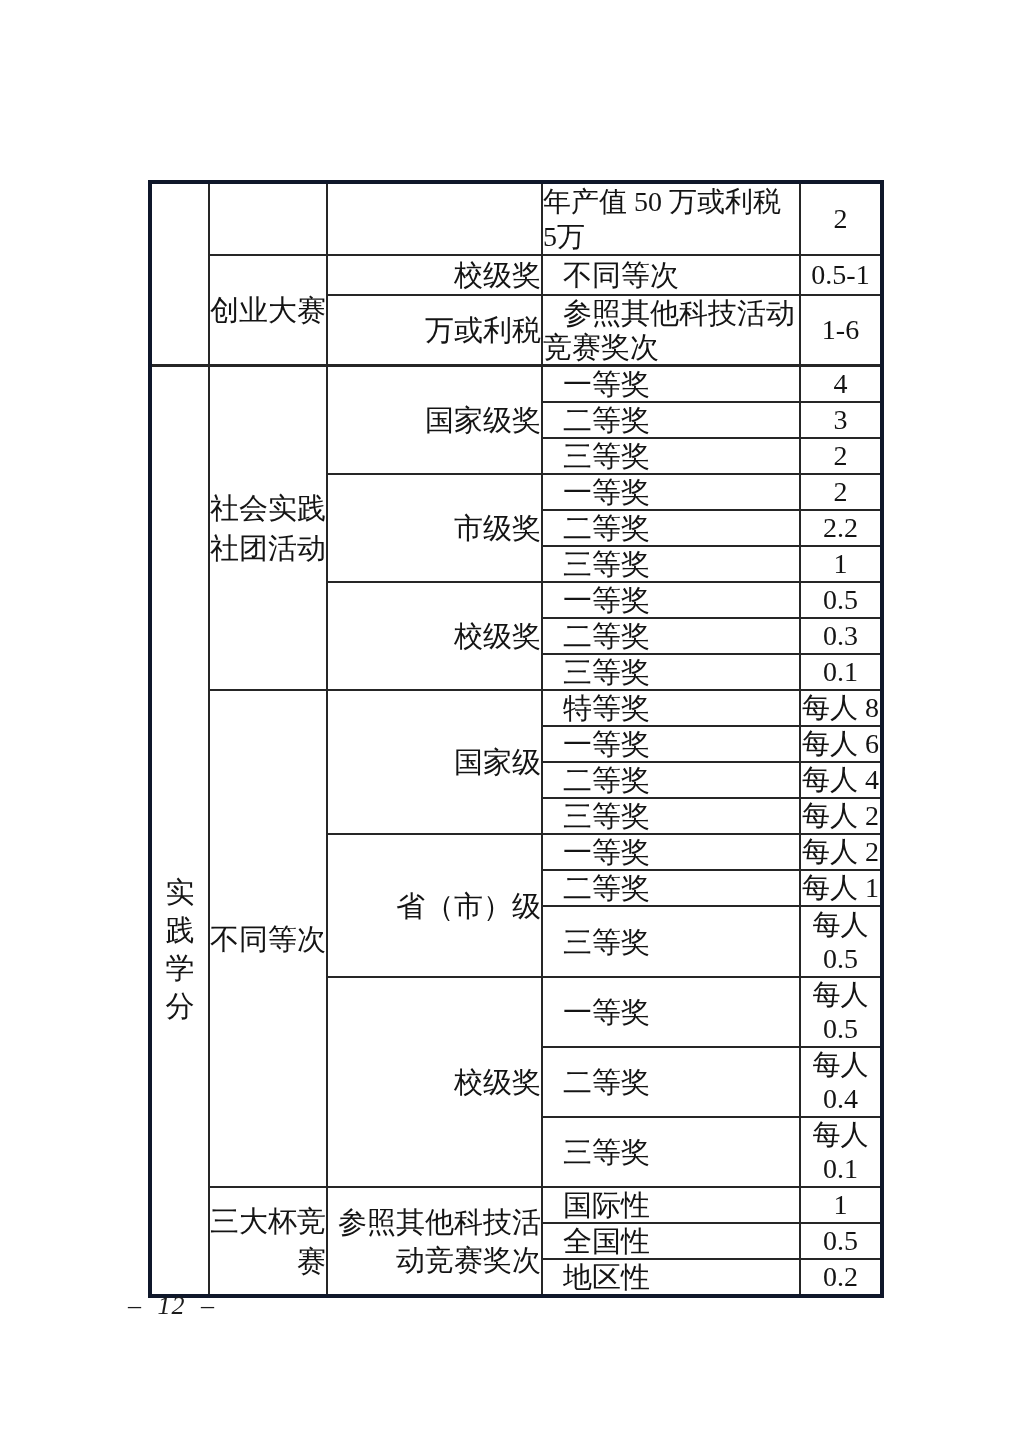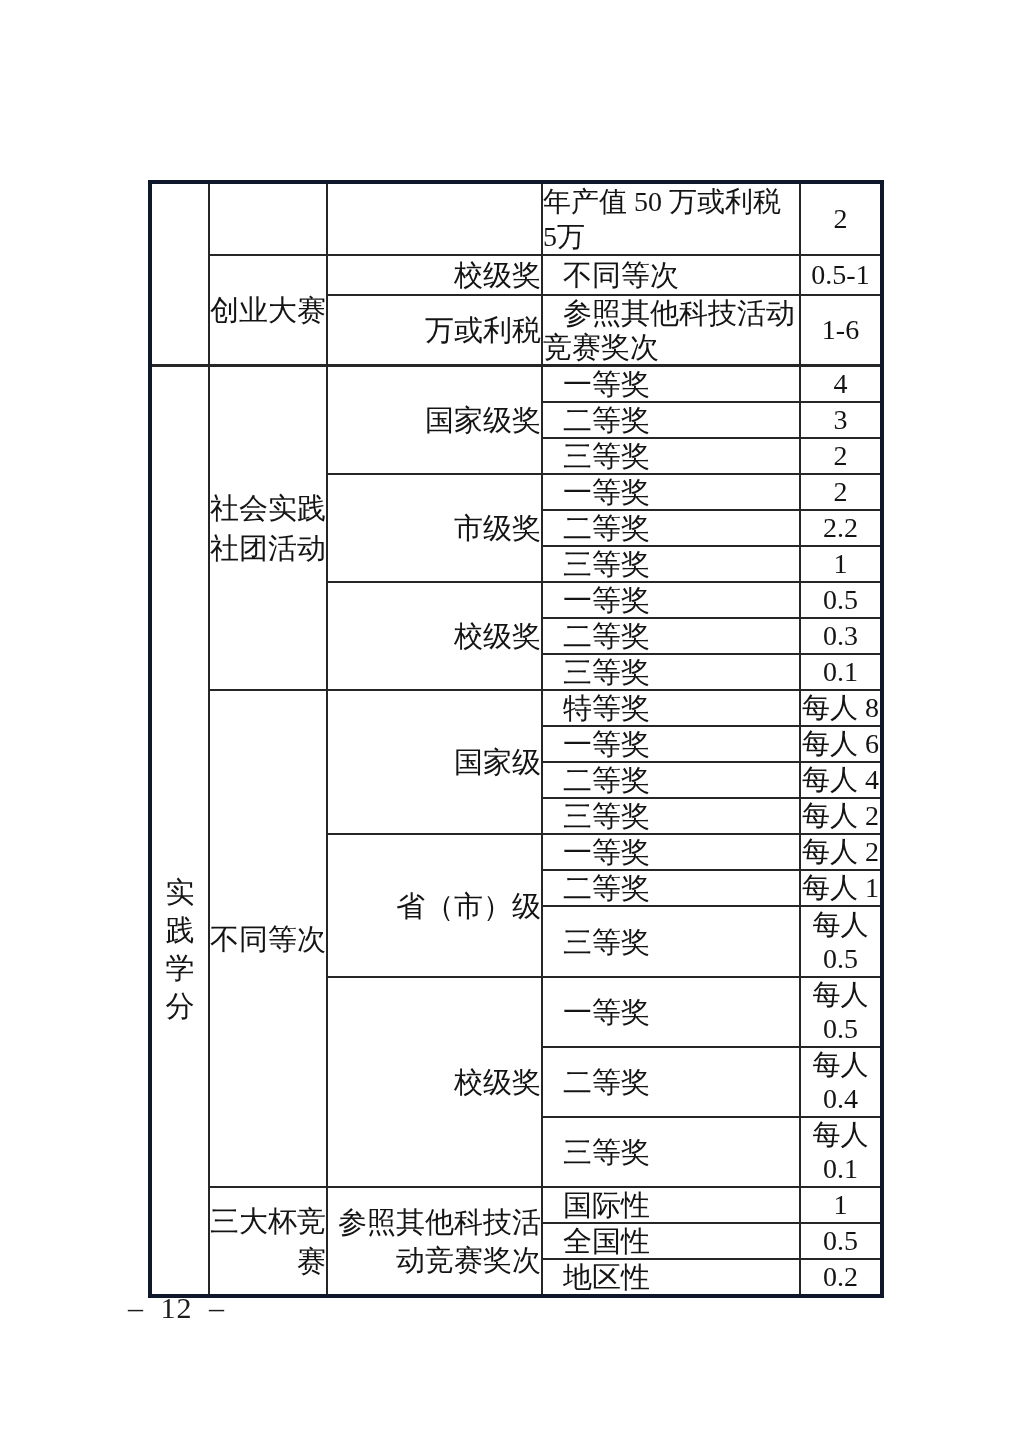--- a/index.html
+++ b/index.html
@@ -19,22 +19,22 @@
   table.credit{border:4px solid #0f172a;}
   tr.section-top td{border-top:3px solid #262626;}
   td.vhead{vertical-align:top;text-align:center;}
   .vtext{width:32px;margin:16px auto;padding-top:237px;line-height:38px;word-break:break-all;}
   td.cat{text-align:right;line-height:40px;}
   td.lvl{text-align:right;padding-left:7px;padding-right:2px;line-height:38px;}
   td.award{text-align:left;padding:0 2px;text-indent:20px;line-height:34px;}
   td.award.tight{text-indent:0;font-size:28px;word-break:break-all;line-height:35px;}
   td.score{text-align:center;line-height:34px;font-size:28px;padding:0 1px;}
   .footer{
-    position:absolute;left:128px;top:1291px;font-size:30px;letter-spacing:1px;
-    word-spacing:8px;color:#1c1c1c;
+    position:absolute;left:128px;top:1291px;font-size:26px;letter-spacing:1px;
+    word-spacing:8px;color:#1c1c1c;font-style:italic;
   }
 </style>
 </head>
 <body>
 
 <div class="page">
 
   <table class="credit">
     <colgroup>
       <col style="width:59px">

